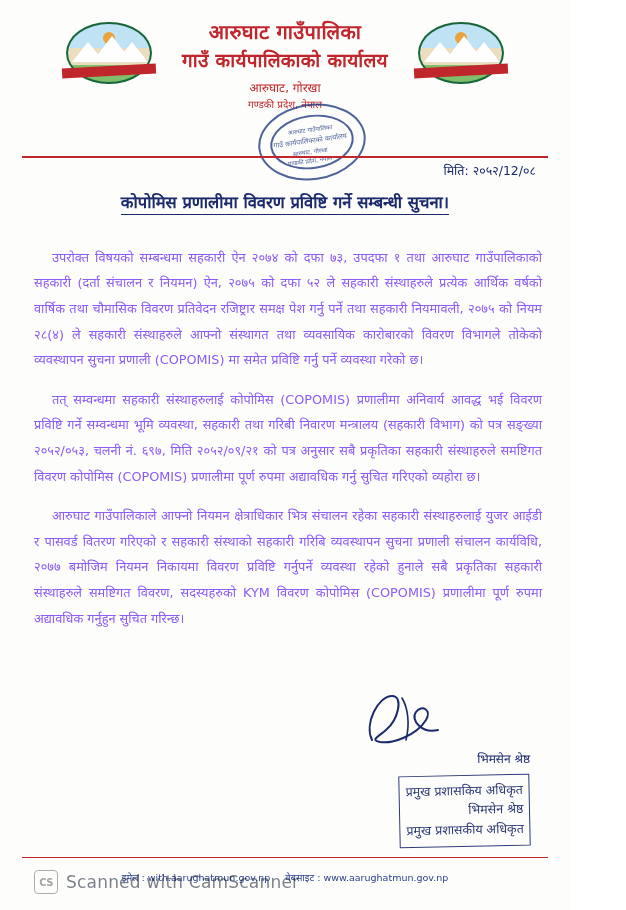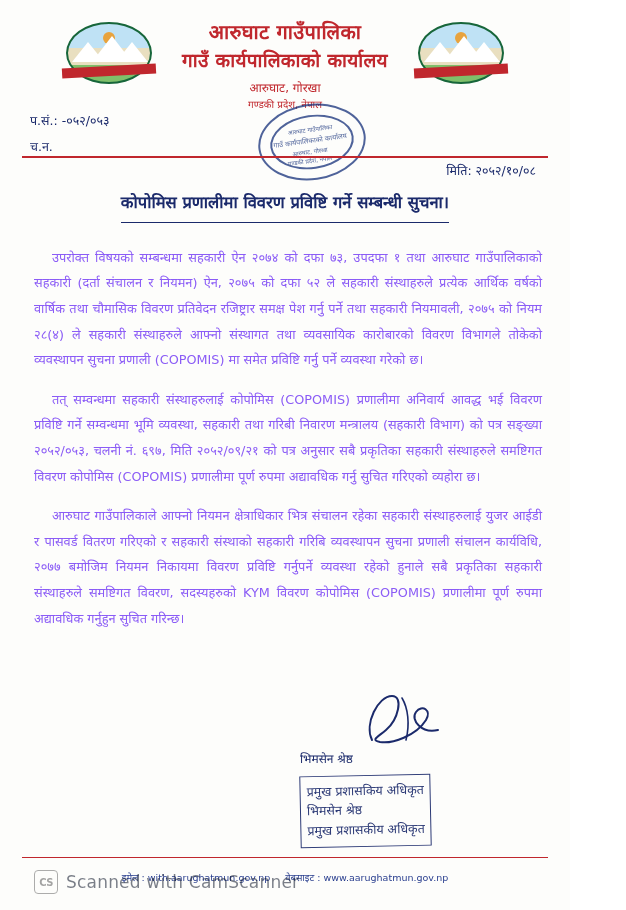--- a/index.html
+++ b/index.html
@@ -139,21 +139,21 @@
     left: 0; right: 0;
     top: 190px;
     text-align: center;
     font-size: 16.5px;
     font-weight: bold;
     color: #1b2a6b;
   }
   .subject u {
     text-decoration: none;
     border-bottom: 1.4px solid #1b2a6b;
-    padding-bottom: 10px;
+    padding-bottom: 2px;
   }
   
   .body {
     position: absolute;
     left: 34px;
     right: 28px;
     top: 232px;
   }
   .para {
     font-size: 12.8px;
@@ -162,21 +162,21 @@
     text-align: justify;
     margin-bottom: 14px;
     text-indent: 18px;
   }
   
   .sig-wrap {
     position: absolute;
     right: 40px;
     top: 690px;
     width: 230px;
-    text-align: left;
+    text-align: right;
   }
   .sig-mark {
     height: 58px;
     position: relative;
   }
   .sig-mark svg { position: absolute; left: 52px; top: 0; }
   .sig-name {
     font-size: 12px;
     color: #1b2a6b;
     margin-top: 2px;
@@ -306,26 +306,22 @@
 
   <div class="stamp">
     <div class="stamp-ellipse"></div>
     <div class="stamp-ellipse inner"></div>
     <div class="stamp-text t1">आरुघाट गाउँपालिका</div>
     <div class="stamp-text t2">गाउँ कार्यपालिकाको कार्यालय</div>
     <div class="stamp-text t3">आरुघाट, गोरखा</div>
     <div class="stamp-text t4">गण्डकी प्रदेश, नेपाल</div>
   </div>
 
-  <div class="refblock">
-    <div>प.सं.: -०५२/०५३</div>
-    <div>च.न.</div>
-  </div>
-
-  <div class="dateblock">मिति: २०५२/१०/०८</div>
+
+  <div class="dateblock">मिति: २०५२/12/०८</div>
 
   <div class="rule-top"></div>
 
   <div class="subject">
     <u>कोपोमिस प्रणालीमा विवरण प्रविष्टि गर्ने सम्बन्धी सुचना।</u>
   </div>
 
   <div class="body">
     <p class="para">उपरोक्त विषयको सम्बन्धमा सहकारी ऐन २०७४ को दफा ७३, उपदफा १ तथा आरुघाट गाउँपालिकाको सहकारी (दर्ता संचालन र नियमन) ऐन, २०७५ को दफा ५२ ले सहकारी संस्थाहरुले प्रत्येक आर्थिक वर्षको वार्षिक तथा चौमासिक विवरण प्रतिवेदन रजिष्ट्रार समक्ष पेश गर्नु पर्ने तथा सहकारी नियमावली, २०७५ को नियम २८(४) ले सहकारी संस्थाहरुले आफ्नो संस्थागत तथा व्यवसायिक कारोबारको विवरण विभागले तोकेको व्यवस्थापन सुचना प्रणाली (COPOMIS) मा समेत प्रविष्टि गर्नु पर्ने व्यवस्था गरेको छ।</p>
     <p class="para">तत् सम्वन्धमा सहकारी संस्थाहरुलाई कोपोमिस (COPOMIS) प्रणालीमा अनिवार्य आवद्ध भई विवरण प्रविष्टि गर्ने सम्वन्धमा भूमि व्यवस्था, सहकारी तथा गरिबी निवारण मन्त्रालय (सहकारी विभाग) को पत्र सङ्ख्या २०५२/०५३, चलनी नं. ६९७, मिति २०५२/०९/२१ को पत्र अनुसार सबै प्रकृतिका सहकारी संस्थाहरुले समष्टिगत विवरण कोपोमिस (COPOMIS) प्रणालीमा पूर्ण रुपमा अद्यावधिक गर्नु सुचित गरिएको व्यहोरा छ।</p>

